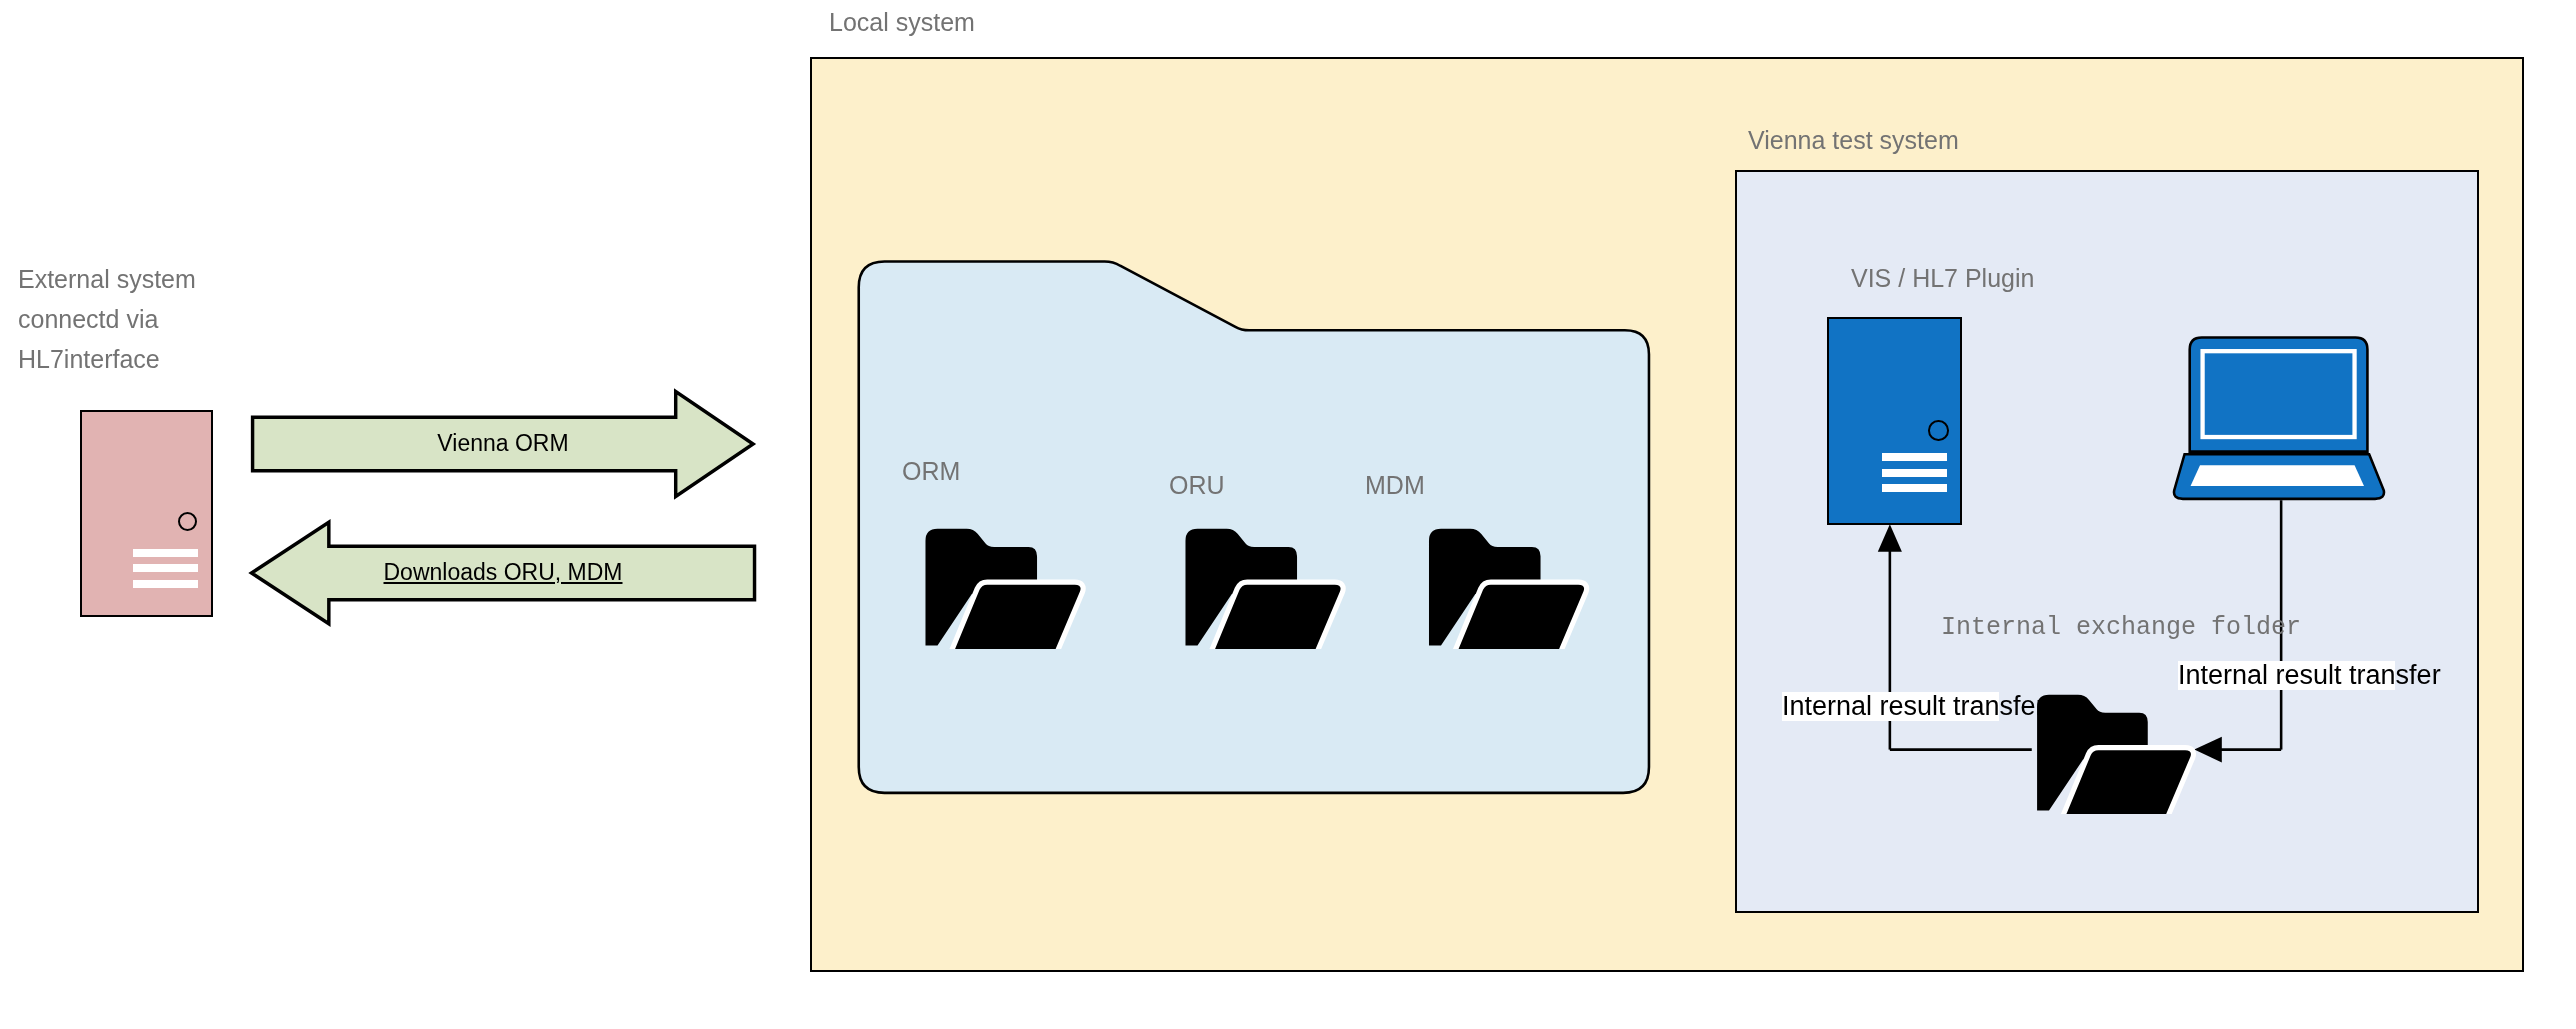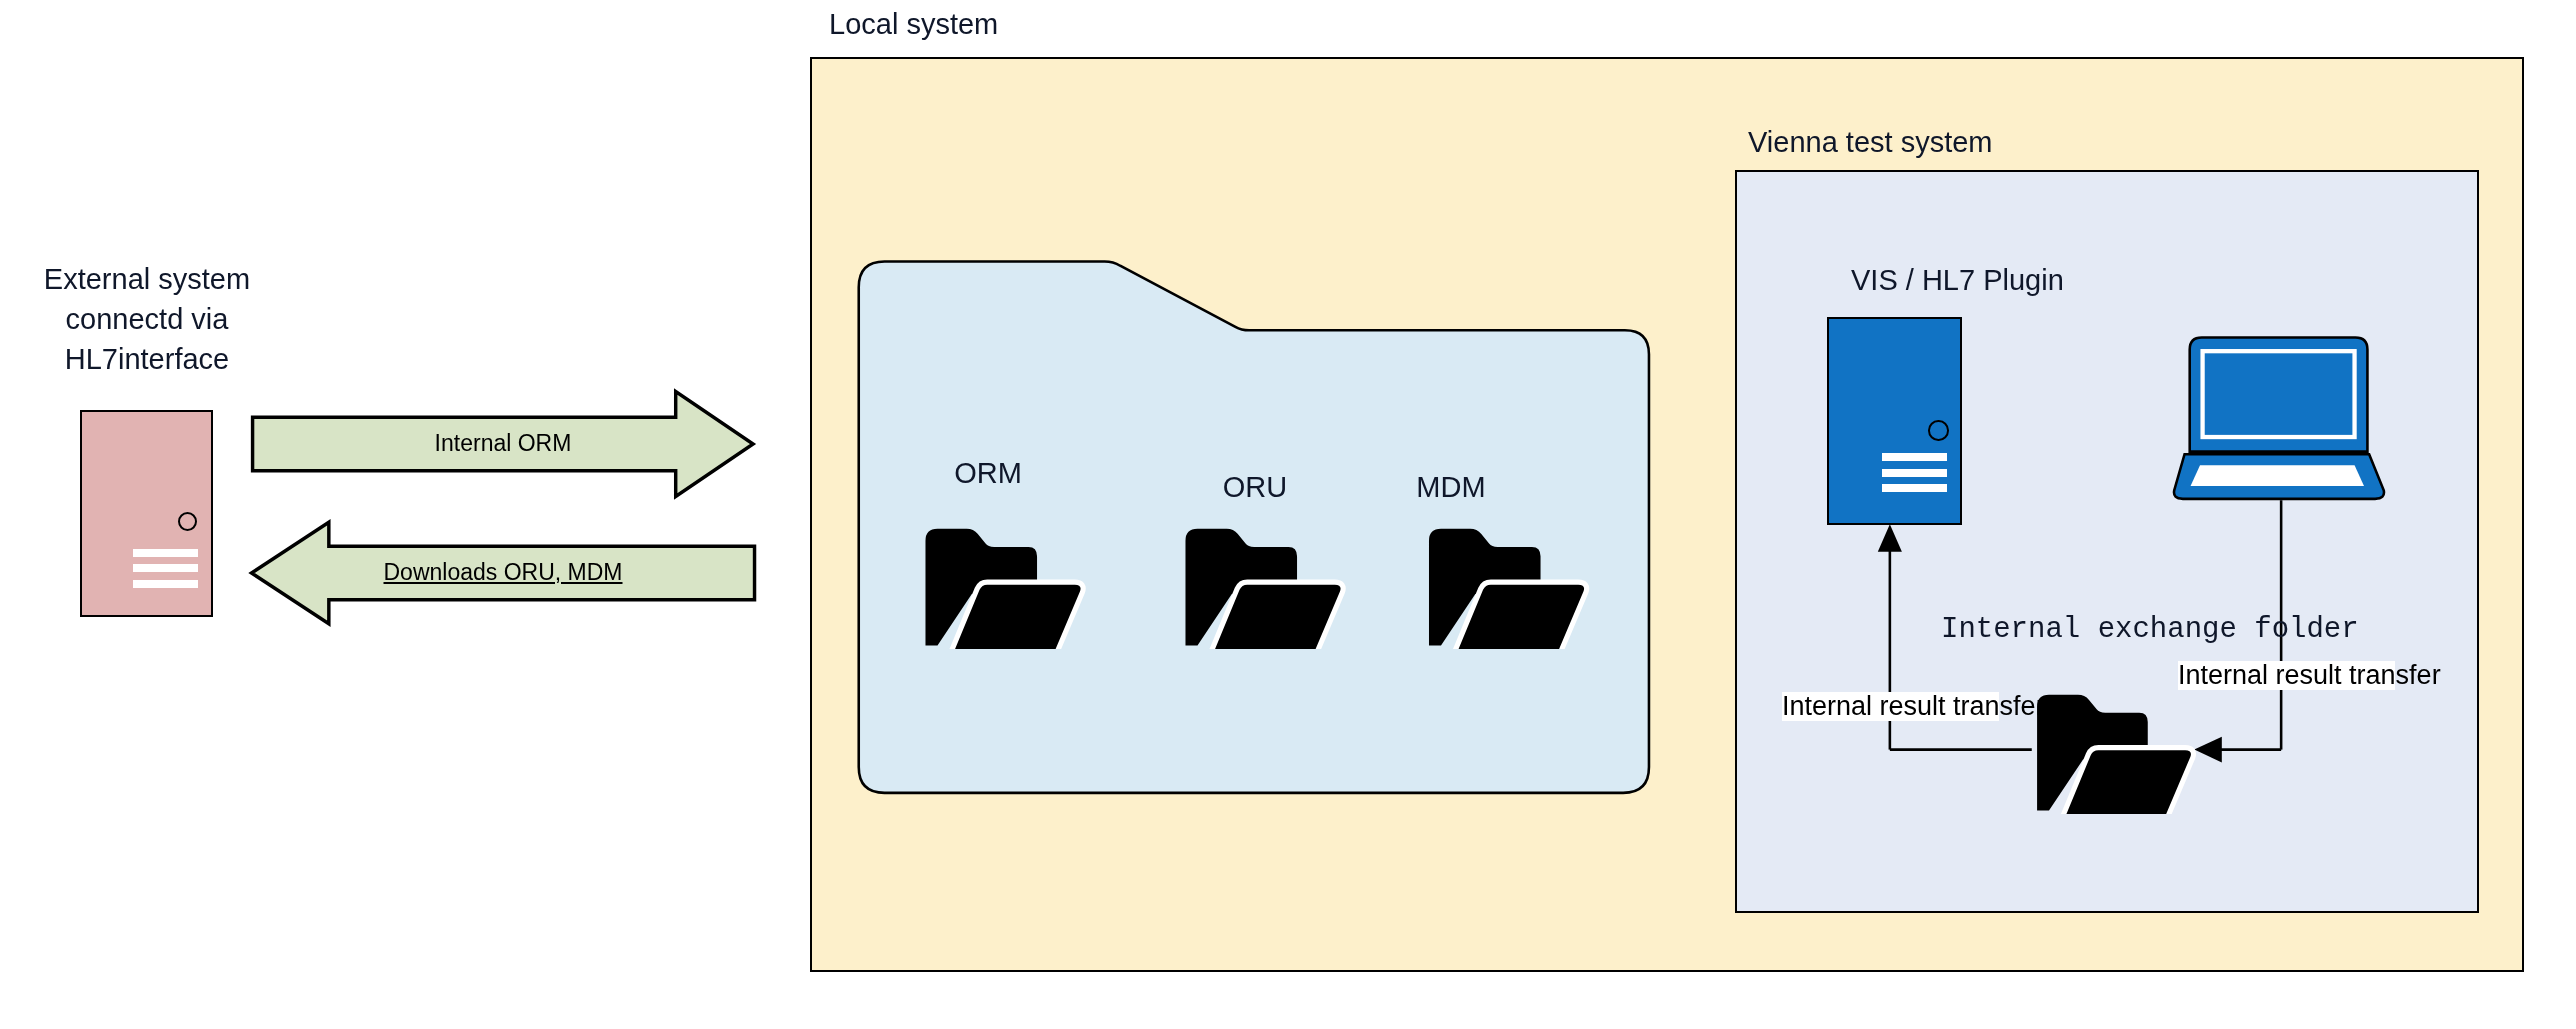--- a/index.html
+++ b/index.html
@@ -10,22 +10,22 @@
     --server-pink:#E1B3B2;
     --device-blue:#1173C4;
     --ink:#000000;
   }
   html,body{margin:0;padding:0;background:#ffffff;}
   .canvas{
     position:relative;width:2576px;height:1029px;background:#ffffff;overflow:hidden;
     font-family:"Liberation Sans", sans-serif;color:var(--ink);
   }
   .abs{position:absolute;}
-  .hdr{font-size:29px;line-height:1.1;white-space:nowrap;color:#0f172a;}
-  .center{text-align:center;}
+  .hdr{font-size:25px;line-height:1.1;white-space:nowrap;color:#737373;}
+  .center{text-align:left;}
   .box{position:absolute;box-sizing:border-box;border:2.6px solid #000;}
   .local-box{background:var(--cream);}
   .vienna-box{background:var(--vienna-fill);border-width:2.2px;}
   .server{position:absolute;box-sizing:border-box;border:2.6px solid #000;}
   .server.pink{background:var(--server-pink);}
   .server.blue{background:var(--device-blue);}
   .srv-circle{position:absolute;box-sizing:border-box;border:2.6px solid #000;border-radius:50%;background:transparent;}
   .srv-bar{position:absolute;background:#ffffff;height:7.7px;width:65px;}
   .arrow-label{position:absolute;font-size:23px;line-height:27.5px;white-space:nowrap;text-align:center;color:#000;}
   .transfer-label{
@@ -57,21 +57,21 @@
   <div class="server pink" style="left:80px;top:410px;width:133px;height:207px;">
     <div class="srv-circle" style="left:96px;top:100px;width:19px;height:19px;"></div>
     <div class="srv-bar" style="left:51px;top:137px;"></div>
     <div class="srv-bar" style="left:51px;top:152px;"></div>
     <div class="srv-bar" style="left:51px;top:168px;"></div>
   </div>
 
   <svg class="abs" style="left:250px;top:387px;" width="516" height="114" viewBox="0 0 600 132">
     <polygon points="3,35 495,35 495,5 585,66 495,127 495,97 3,97" fill="var(--arrow-green)" stroke="#000" stroke-width="4"></polygon>
   </svg>
-  <div class="arrow-label" style="left:374px;top:430px;width:258px;">Internal ORM</div>
+  <div class="arrow-label" style="left:374px;top:430px;width:258px;">Vienna ORM</div>
 
   <svg class="abs" style="left:248px;top:517px;" width="516" height="112" viewBox="0 0 600 130">
     <polygon points="589,34 94,34 94,6 4,65 94,124 94,96 589,96" fill="var(--arrow-green)" stroke="#000" stroke-width="4"></polygon>
   </svg>
   <div class="arrow-label" style="left:374px;top:559px;width:258px;text-decoration:underline;">Downloads ORU, MDM</div>
 
   <div class="abs hdr" style="left:829px;top:8.6px;">Local system</div>
   <div class="box local-box" style="left:810px;top:57px;width:1714px;height:915px;"></div>
 
   <svg class="abs" style="left:857px;top:258px;" width="798" height="540" viewBox="0 0 928 628">

